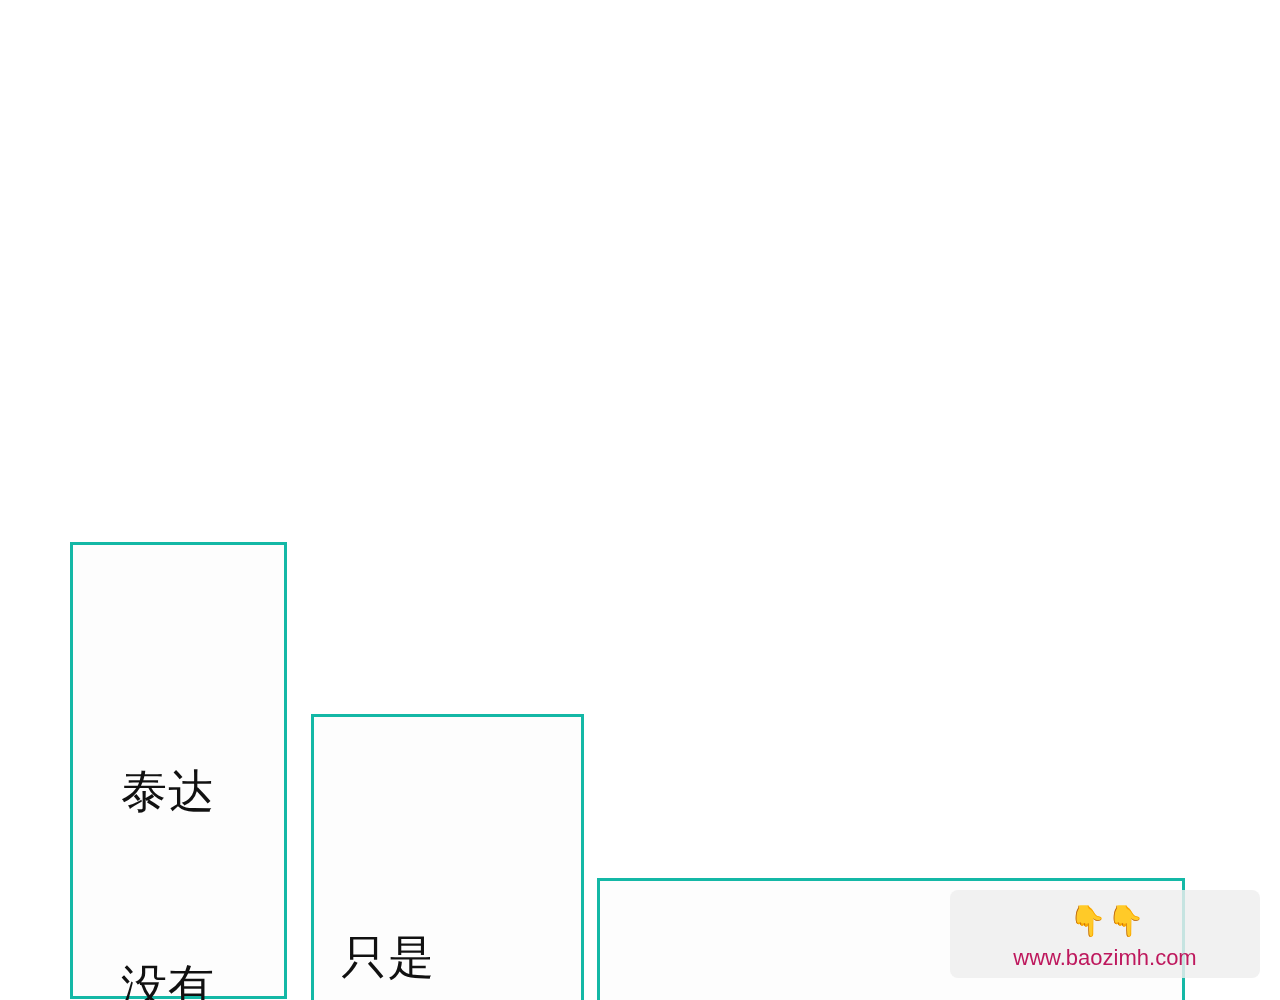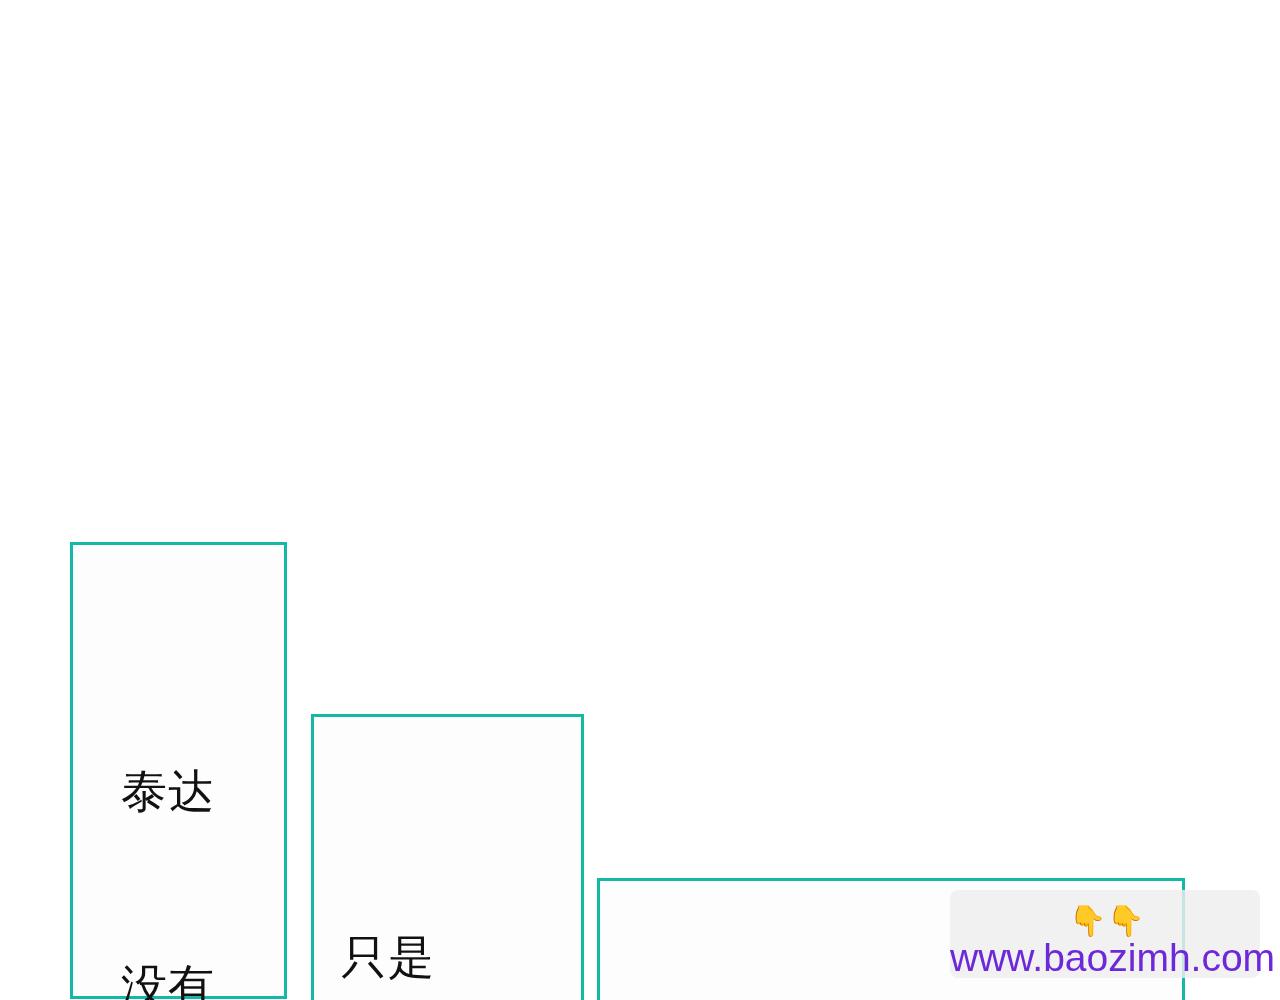--- a/index.html
+++ b/index.html
@@ -63,23 +63,23 @@
       color: #cfcfcf;
     }
     .wm-hand {
       font-size: 30px;
       color: #f5b82e;
       display: inline-block;
       width: 34px;
       text-align: center;
     }
     .wm-url {
-      font-size: 39px;
+      font-size: 22px;
       line-height: 36px;
-      color: #6d28d9;
+      color: #be185d;
       font-family: "Liberation Sans", sans-serif;
     }
   </style>
 </head>
 <body>
 
 <div class="page">
 
   <div class="panel panel-1">
     <div class="caption">

